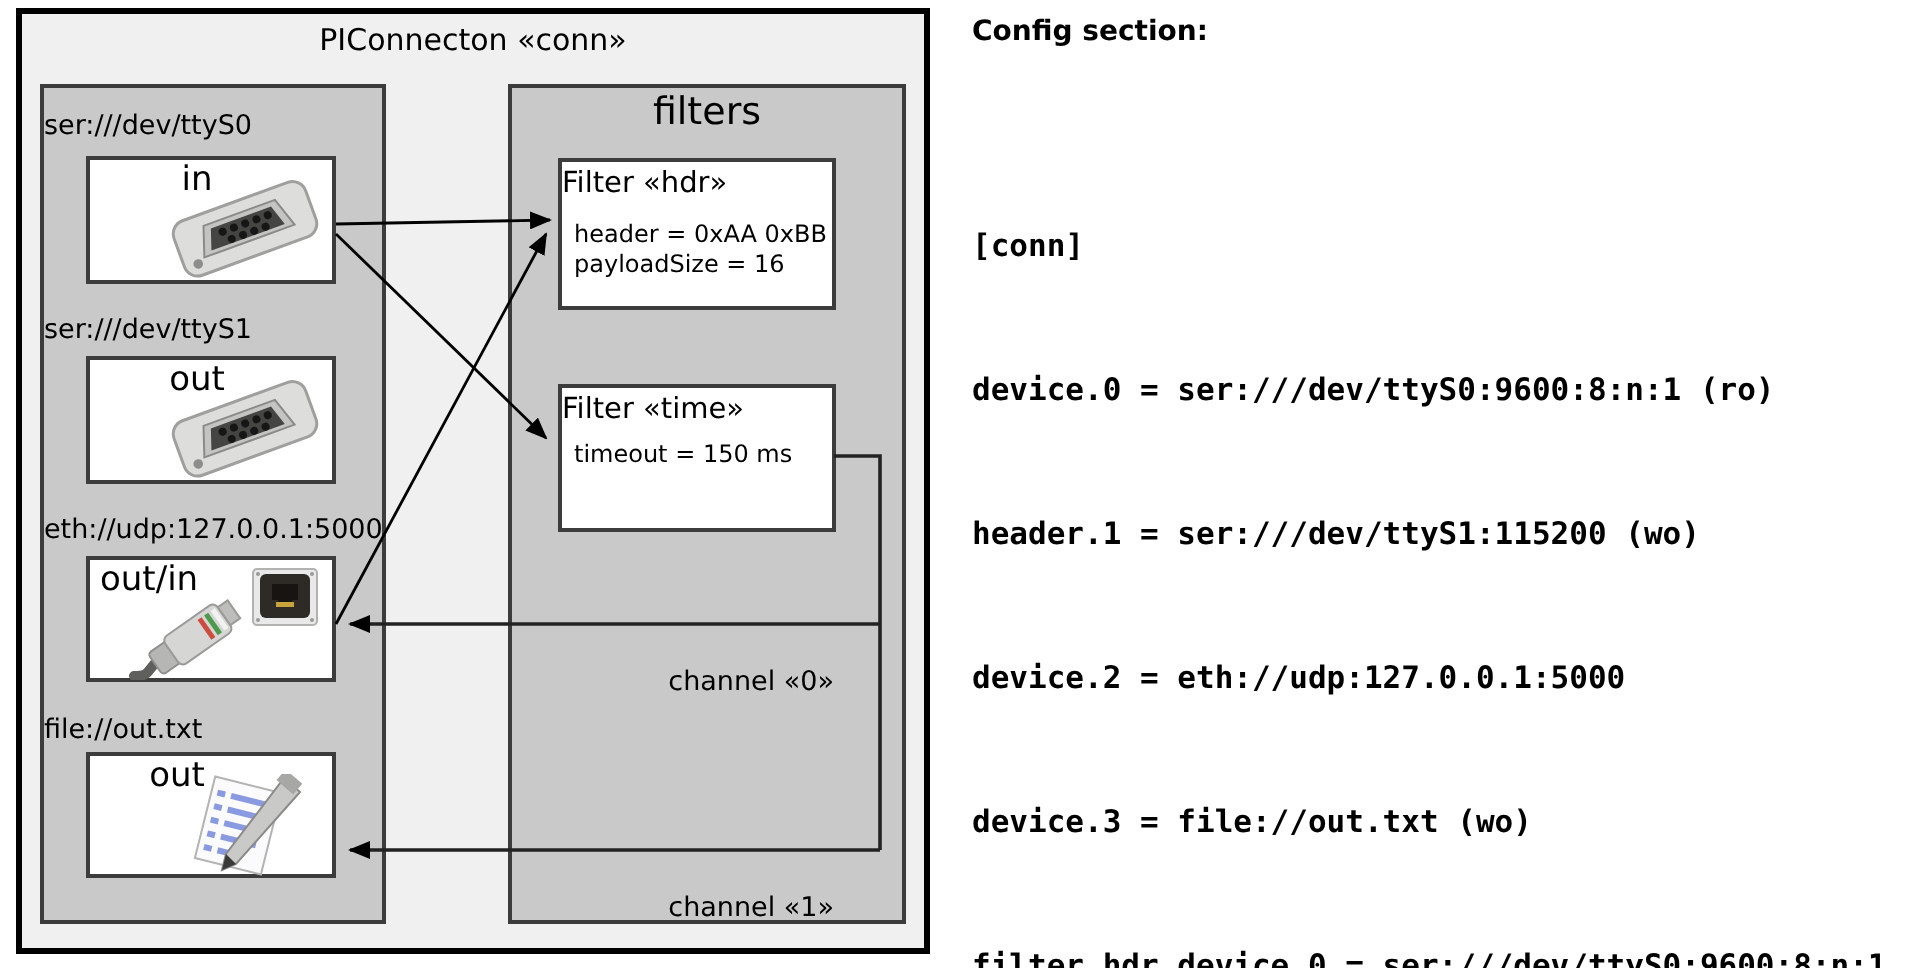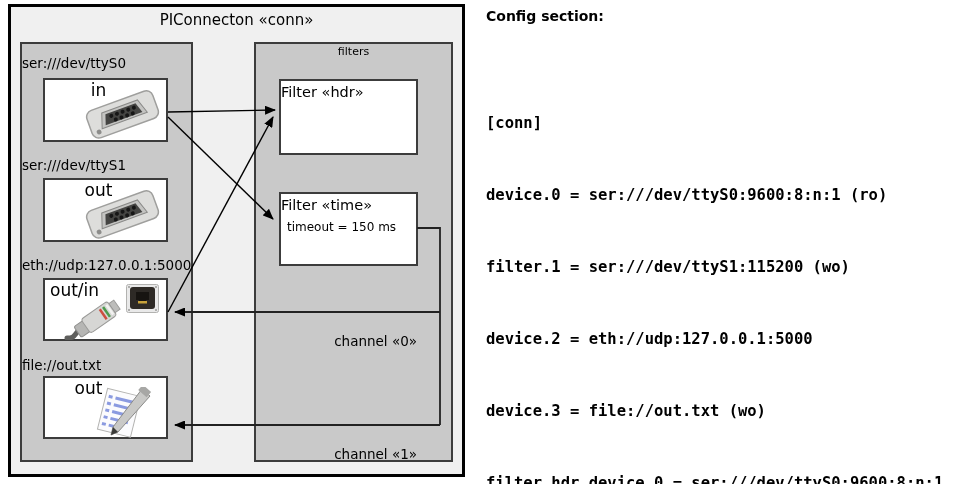--- a/index.html
+++ b/index.html
@@ -17,21 +17,21 @@
   .panel-title{
     position:absolute;left:0;right:0;top:4px;text-align:center;
     font-size:15px;color:#000;
   }
   .group{
     position:absolute;background:#c9c9c9;border:2px solid #3c3c3c;
   }
   .g-devices{left:9px;top:35px;width:173px;height:420px;}
   .g-filters{left:243px;top:35px;width:199px;height:420px;}
   .g-label{
-    position:absolute;left:0;right:0;top:1px;text-align:center;font-size:11px;
+    position:absolute;left:0;right:0;top:1px;text-align:center;font-size:19px;
   }
   .cap{
     position:absolute;left:0;right:0;text-align:left;font-size:13.5px;
     white-space:nowrap;
   }
   .dbox{
     position:absolute;left:21px;width:125px;background:#fff;border:2px solid #3c3c3c;
   }
   .dev-label{
     position:absolute;top:1px;left:0;right:14px;text-align:center;
@@ -188,20 +188,24 @@
         </g>
       </svg>
     </div>
   </div>
 
   <div class="group g-filters">
     <div class="g-label">filters</div>
 
     <div class="fbox f-hdr">
       <div class="f-title">Filter «hdr»</div>
+      <div class="f-attrs">
+        <div>header = 0xAA 0xBB</div>
+        <div>payloadSize = 16</div>
+      </div>
     </div>
 
     <div class="fbox f-time">
       <div class="f-title">Filter «time»</div>
       <div class="f-attrs">
         <div>timeout = 150 ms</div>
       </div>
     </div>
 
     <div class="ch-label ch0">channel «0»</div>
@@ -231,21 +235,21 @@
 
 <div class="config">
   <div class="cfg-heading">Config section:</div>
   <div class="cfg-lines">
     
   
       <div class="cfg-line">[conn]</div>
     
       <div class="cfg-line">device.0 = ser:///dev/ttyS0:9600:8:n:1 (ro)</div>
     
-      <div class="cfg-line">filter.1 = ser:///dev/ttyS1:115200 (wo)</div>
+      <div class="cfg-line">header.1 = ser:///dev/ttyS1:115200 (wo)</div>
     
       <div class="cfg-line">device.2 = eth://udp:127.0.0.1:5000</div>
     
       <div class="cfg-line">device.3 = file://out.txt (wo)</div>
     
       <div class="cfg-line">filter.hdr.device.0 = ser:///dev/ttyS0:9600:8:n:1</div>
     
       
     
       

